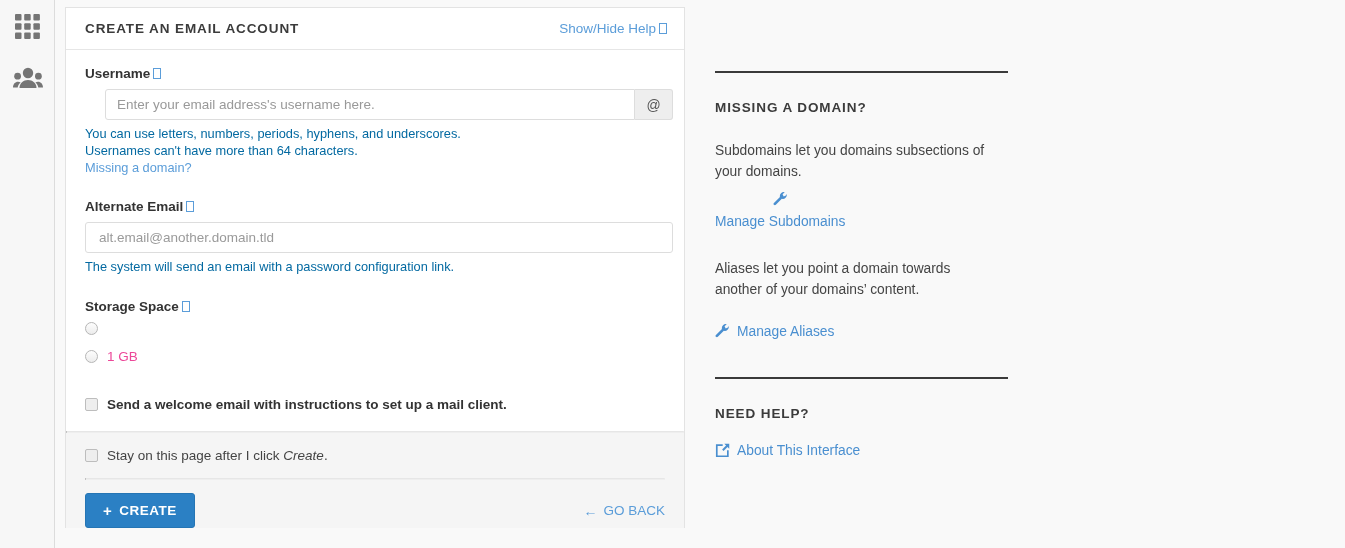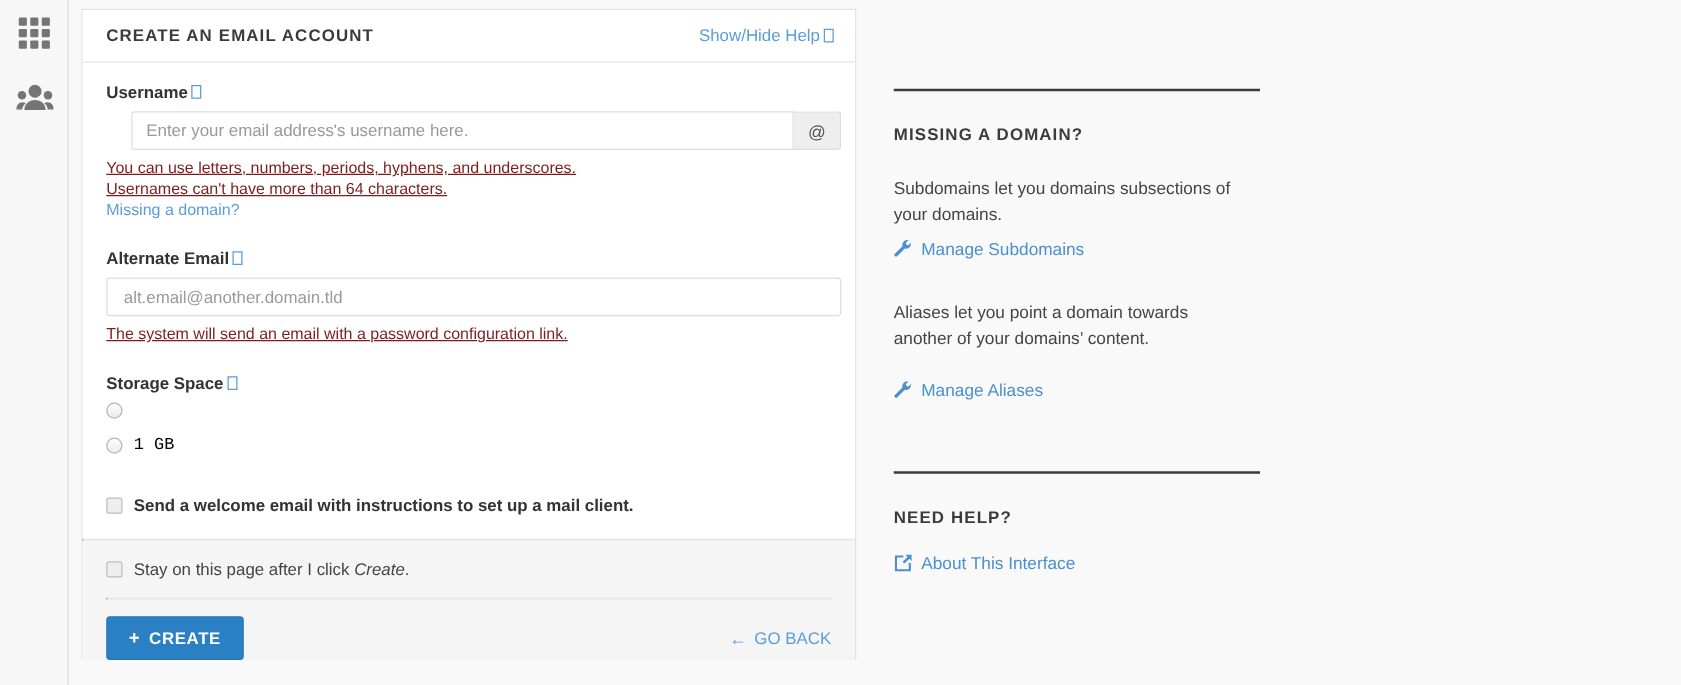--- a/index.html
+++ b/index.html
@@ -154,24 +154,23 @@
     font-family: "Liberation Sans", sans-serif;
     color: #555;
     background: #fff;
     box-sizing: border-box;
     outline: none;
   }
   .text-input-full::placeholder { color: #9a9a9a; opacity: 1; }
 
   .hint {
     font-size: 12.8px;
-    color: #7f1d1d;
+    color: #0369a1;
     line-height: 17px;
     margin-top: 5px;
-    text-decoration: underline;
   }
   .hint-line { display: block; }
   .inline-link {
     font-size: 12.8px;
     color: #5b9dd9;
     text-decoration: none;
     cursor: pointer;
     display: inline-block;
     margin-top: 1px;
   }
@@ -226,21 +225,21 @@
     color: #888;
     box-sizing: border-box;
     cursor: pointer;
   }
   .caret {
     width: 0; height: 0;
     border-left: 4px solid transparent;
     border-right: 4px solid transparent;
     border-top: 5px solid #777;
   }
-  .radio-text { font-size: 13.5px; color: #000000; font-family: Liberation Mono, monospace; }
+  .radio-text { font-size: 13.5px; color: #ec4899; }
 
   
   .check-box {
     width: 13px;
     height: 13px;
     border: 1px solid #bdbdbd;
     background: #eeeeee;
     box-sizing: border-box;
     border-radius: 2px;
     margin-right: 9px;
@@ -465,21 +464,21 @@
       </div>
     </div>
 
     <div class="help-panel">
 
       <div class="help-section" style="position:absolute; top:71px; left:0;">
         <hr class="help-rule">
         <div class="help-heading" style="margin-top:27px;">MISSING A DOMAIN?</div>
 
         <p class="help-para" style="margin-top:25px;">Subdomains let you domains subsections of your domains.</p>
-        <a class="help-link" style="margin-top:10px;">
+        <a class="help-link" style="margin-top:10px;flex-direction:column;">
           <span>
             <svg width="15" height="15" viewBox="0 0 16 16">
                 <path fill="#4a8fd0" d="M14.6 2.2a4.3 4.3 0 0 1-5.2 5.1L3 13.7a1.4 1.4 0 0 1-2-2l6.4-6.4A4.3 4.3 0 0 1 12.5.2l-2.3 2.3 1.2 2.2 2.3-1.1z"></path>
               </svg>
           </span>
           <span>Manage Subdomains</span>
         </a>
 
         <p class="help-para" style="margin-top:29px;">Aliases let you point a domain towards another of your domains’ content.</p>
         <a class="help-link" style="margin-top:24px;">

